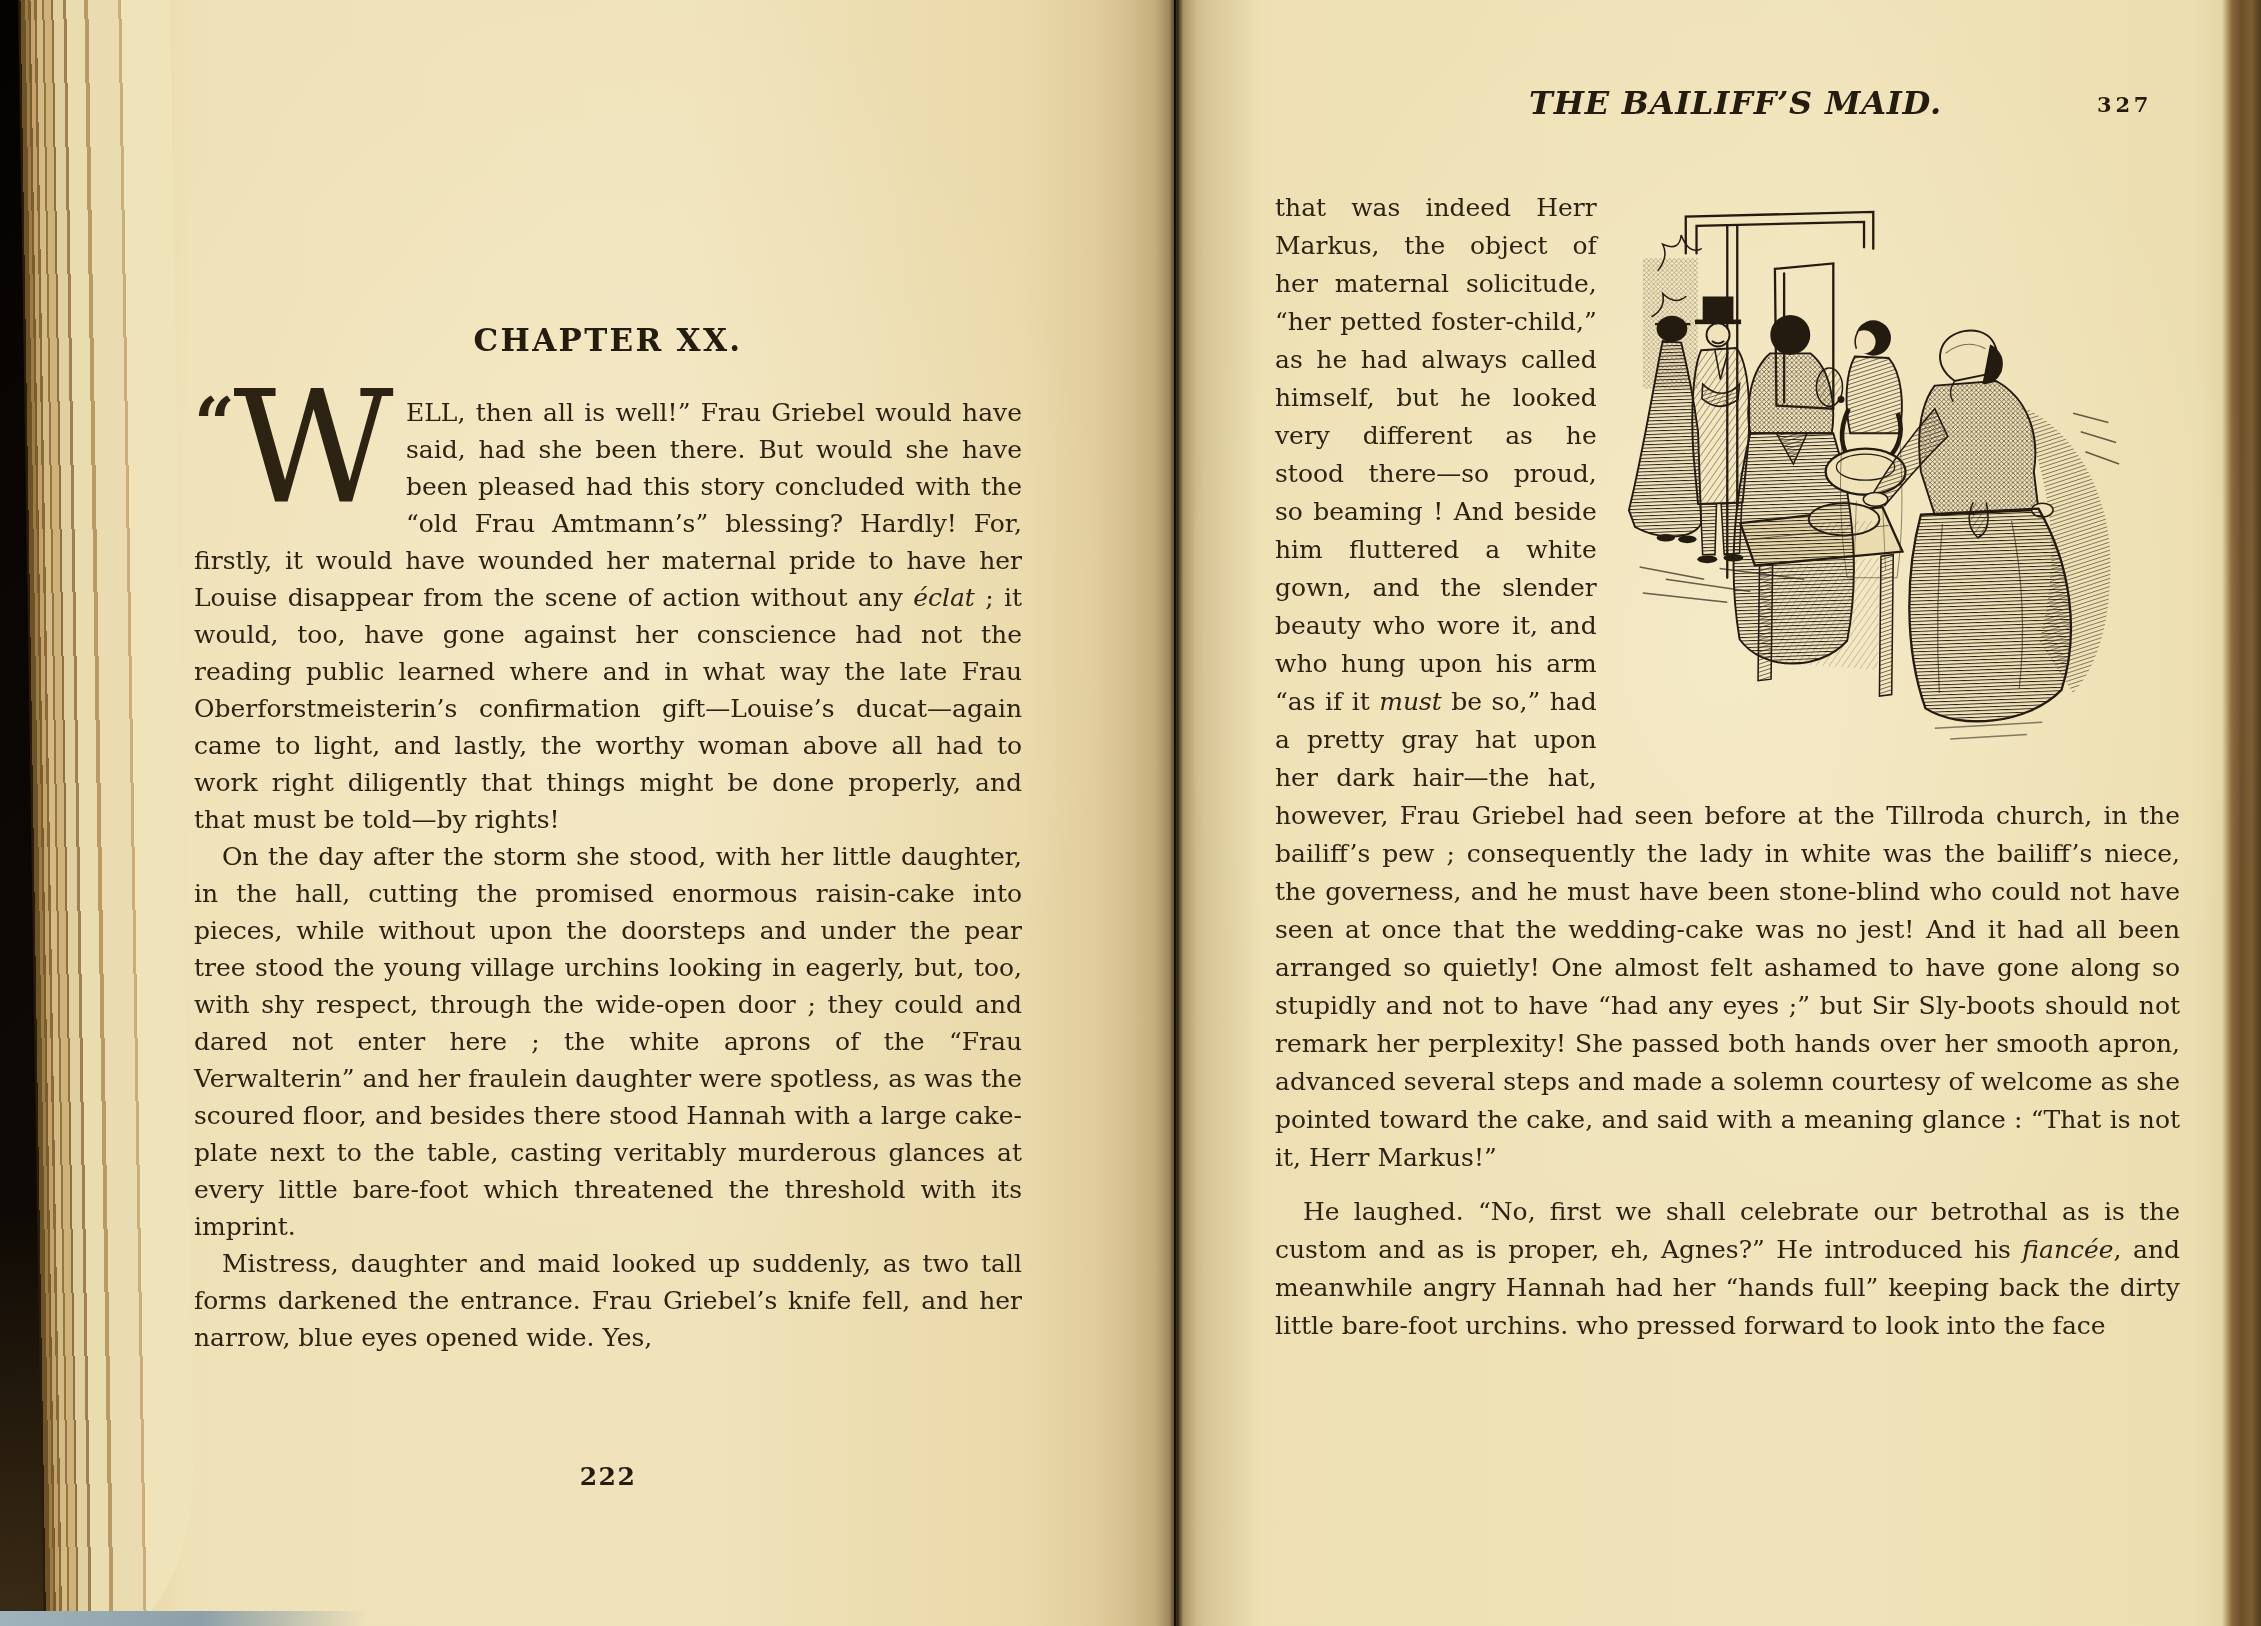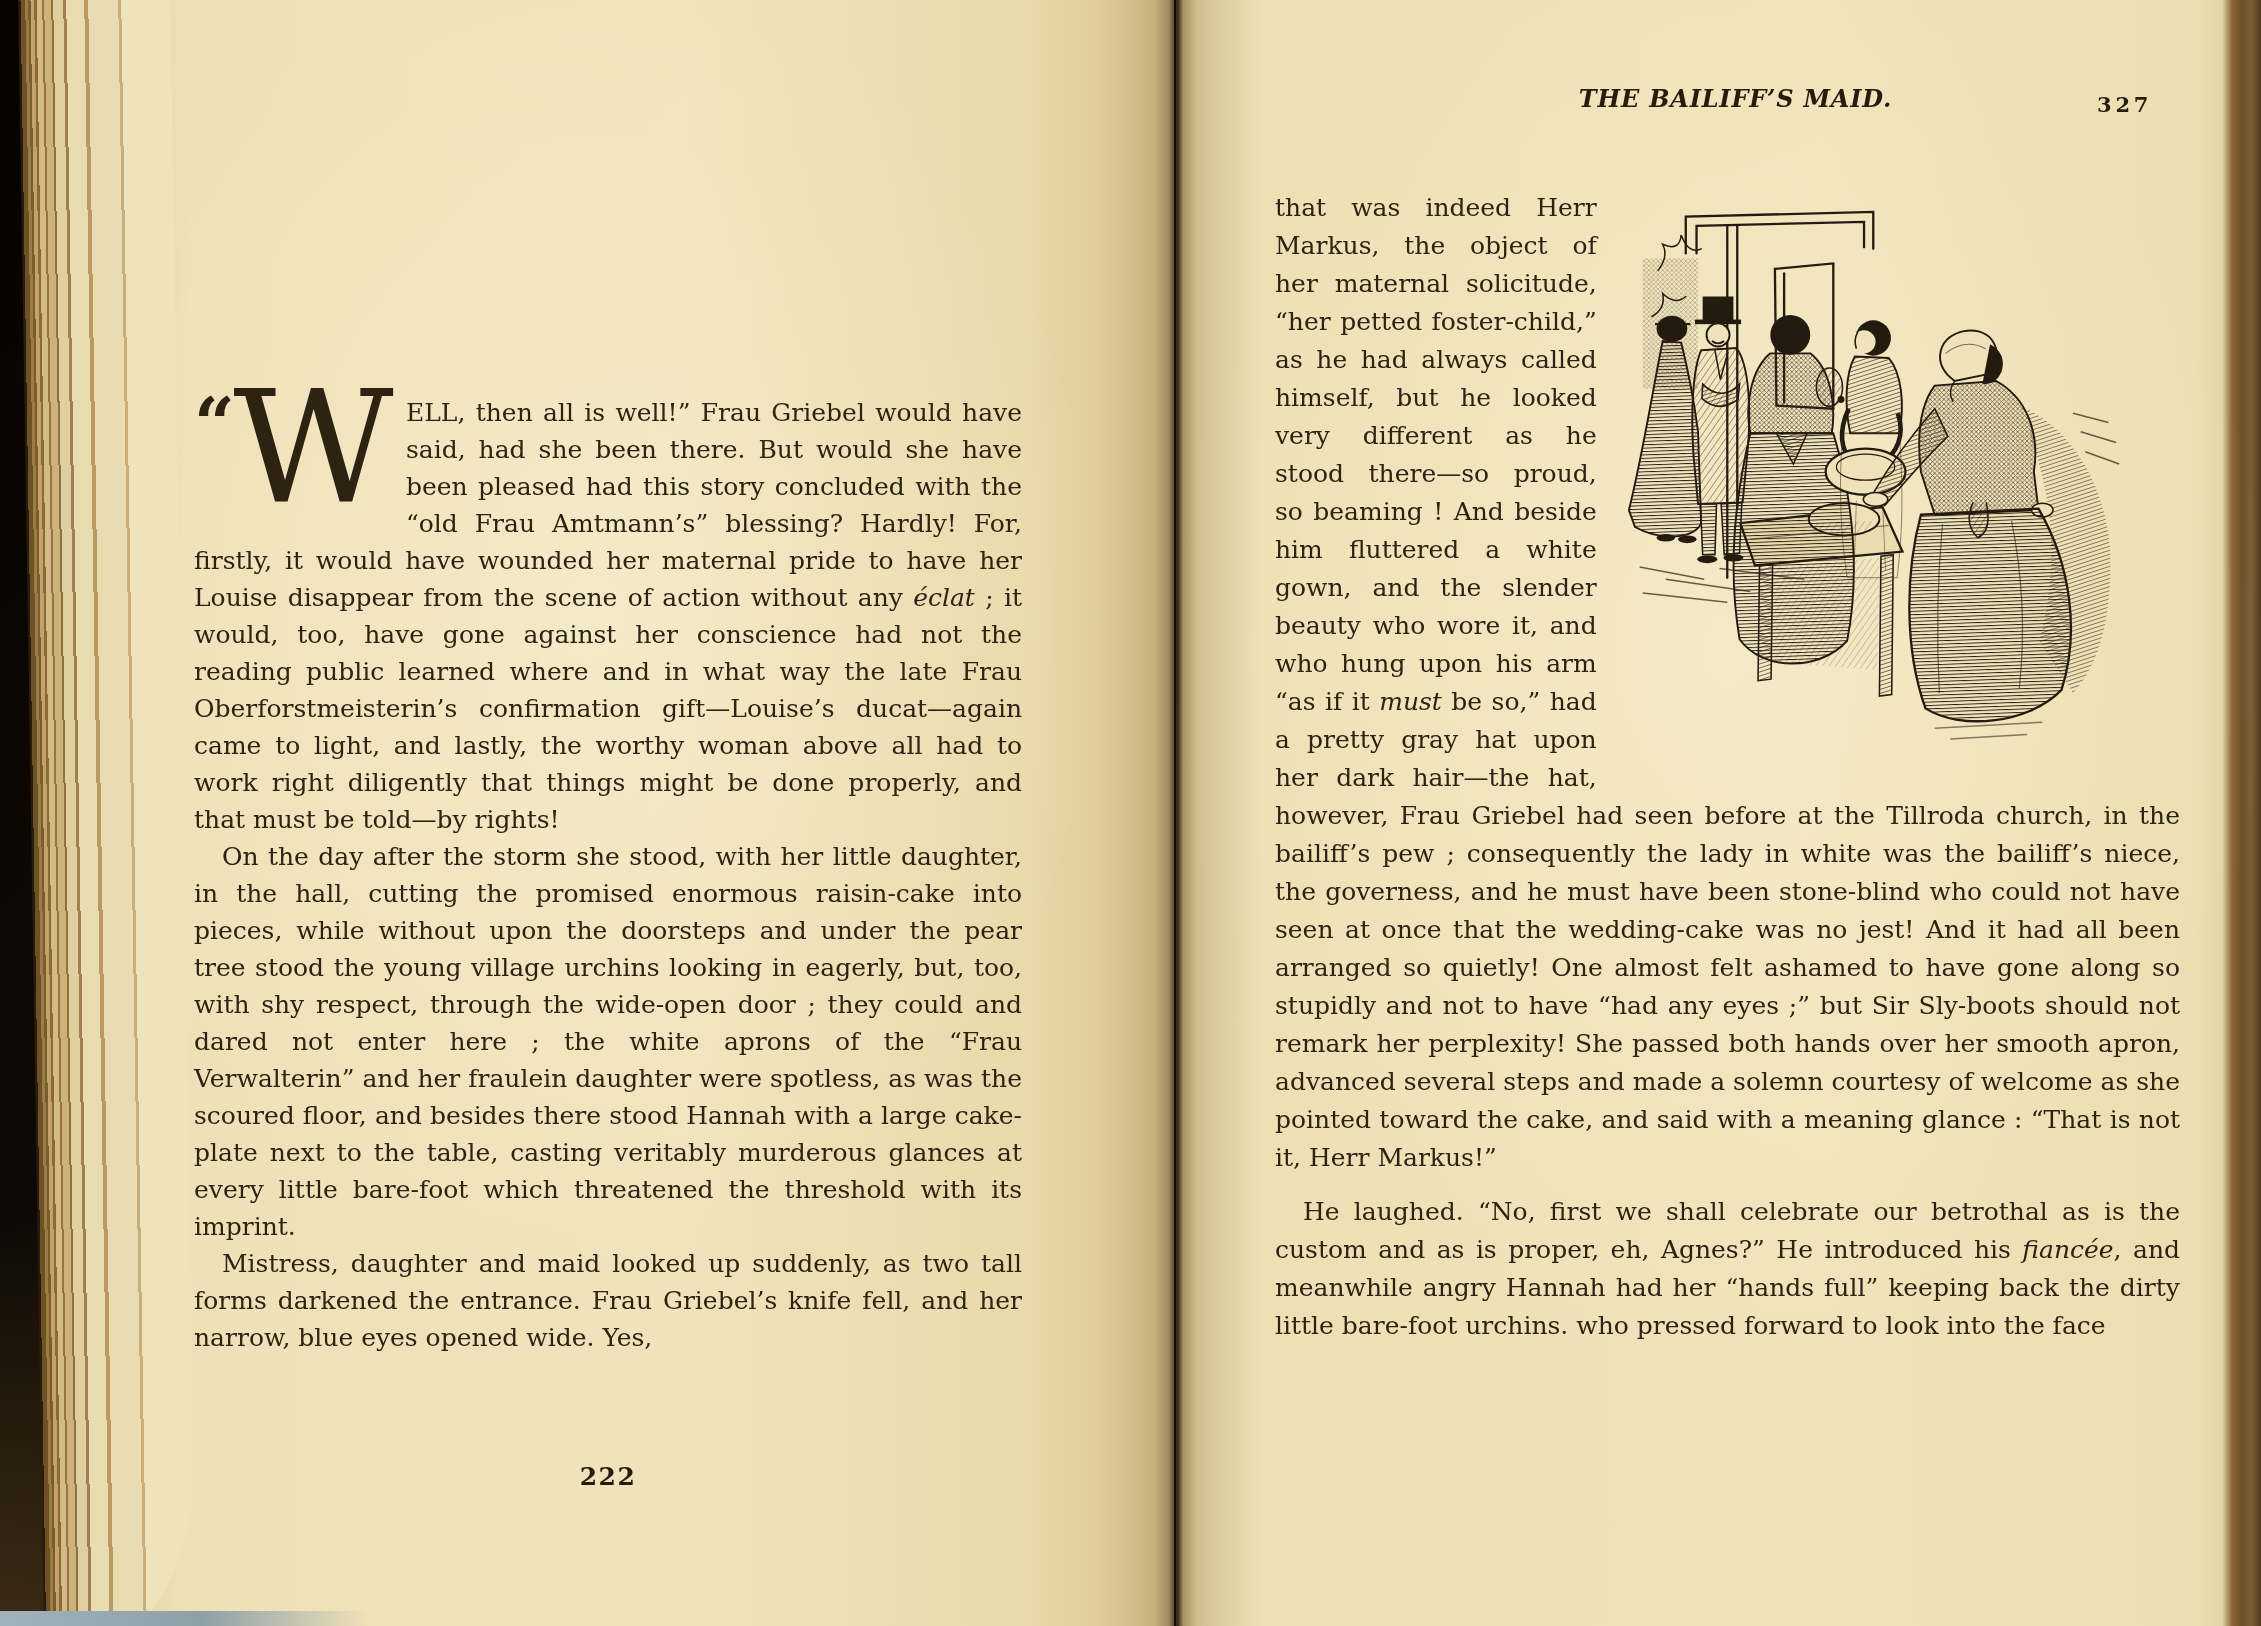--- a/index.html
+++ b/index.html
@@ -38,41 +38,42 @@
   .lp-body{position:absolute;left:194px;top:394px;width:828px;
     font-size:25px;line-height:37px;text-align:justify;}
   .lp-body p{margin:0;}
   .indent{text-indent:28px;}
   .lp-num{position:absolute;left:194px;top:1462px;width:828px;text-align:center;
     font-size:25px;font-weight:bold;letter-spacing:1.5px;color:#241c0e;}
   .dc-wrap{float:left;display:flex;align-items:flex-start;height:112px;margin:3.1px 12.3px 0 0;}
   .dc-quote{font-size:71px;line-height:1;margin:-7.7px 3.1px 0 0;font-weight:600;letter-spacing:-4.6px;}
   .dc{font-size:156px;line-height:0.8;margin-top:-12.3px;font-weight:400;}
   .rp-title{position:absolute;left:1264px;top:84px;width:943px;text-align:center;
-    font-style:italic;font-weight:bold;font-size:24px;letter-spacing:0.8px;color:#241c0e;}
+    font-style:italic;font-weight:bold;font-size:32px;letter-spacing:0.8px;color:#241c0e;}
   .rp-num{position:absolute;left:2097px;top:92px;font-size:21px;font-weight:bold;
     letter-spacing:3.8px;color:#241c0e;}
   .rp-body{position:absolute;left:1259px;top:173px;width:937px;
     font-size:25px;line-height:38px;text-align:justify;}
   .rp-body p{margin:16px;}
   .illus{float:right;width:584px;height:592px;margin:4.6px 0 7.7px 15.3px;}
   .illus svg{width:100%;height:100%;display:block;}
   i{font-style:italic;}
 </style>
 </head>
 <body>
 
 <div class="scene">
 
   <div class="page page-left"></div>
   <div class="page page-right"></div>
   <div class="stack"></div>
   <div class="bottom-glow"></div>
   <div class="gutter"></div>
 
+  <div class="lp-heading ink">CHAPTER XX.</div>
 
   <div class="lp-body ink">
     <p>
       <span class="dc-wrap">
         <span class="dc-quote">“</span>
         <span class="dc">W</span>
       </span><span>ELL, then all is well!” Frau Griebel would have said, had she been there.  But would she have been pleased had this story concluded with the “old Frau Amtmann’s” blessing? Hardly!  For, firstly, it would have wounded her maternal pride to have her Louise disappear from the scene of action without any <i>éclat</i> ; it would, too, have gone against her conscience had not the reading public learned where and in what way the late Frau Oberforstmeisterin’s confirmation gift—Louise’s ducat—again came to light, and lastly, the worthy woman above all had to work right diligently that things might be done properly, and that must be told—by rights!</span>
     </p>
     <p class="indent">On the day after the storm she stood, with her little daughter, in the hall, cutting the promised enormous raisin-cake into pieces, while without upon the doorsteps and under the pear tree stood the young village urchins looking in eagerly, but, too, with shy respect, through the wide-open door ; they could and dared not enter here ; the white aprons of the “Frau Verwalterin” and her fraulein daughter were spotless, as was the scoured floor, and besides there stood Hannah with a large cake-plate next to the table, casting veritably murderous glances at every little bare-foot which threatened the threshold with its imprint.</p>
     <p class="indent">Mistress, daughter and maid looked up suddenly, as two tall forms darkened the entrance.  Frau Griebel’s knife fell, and her narrow, blue eyes opened wide.  Yes,</p>

